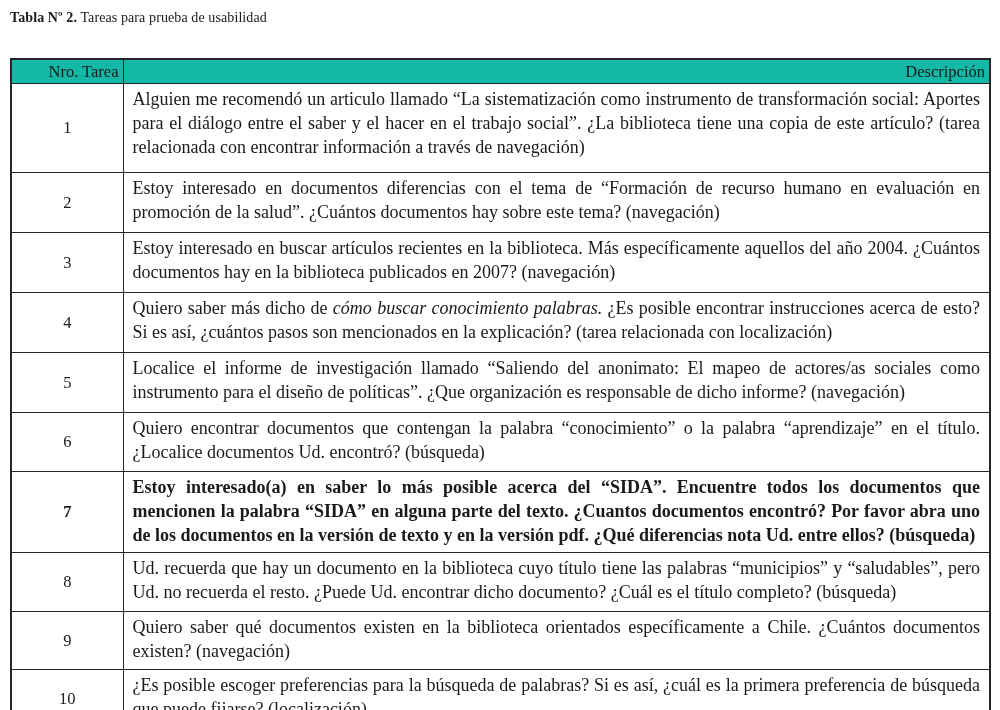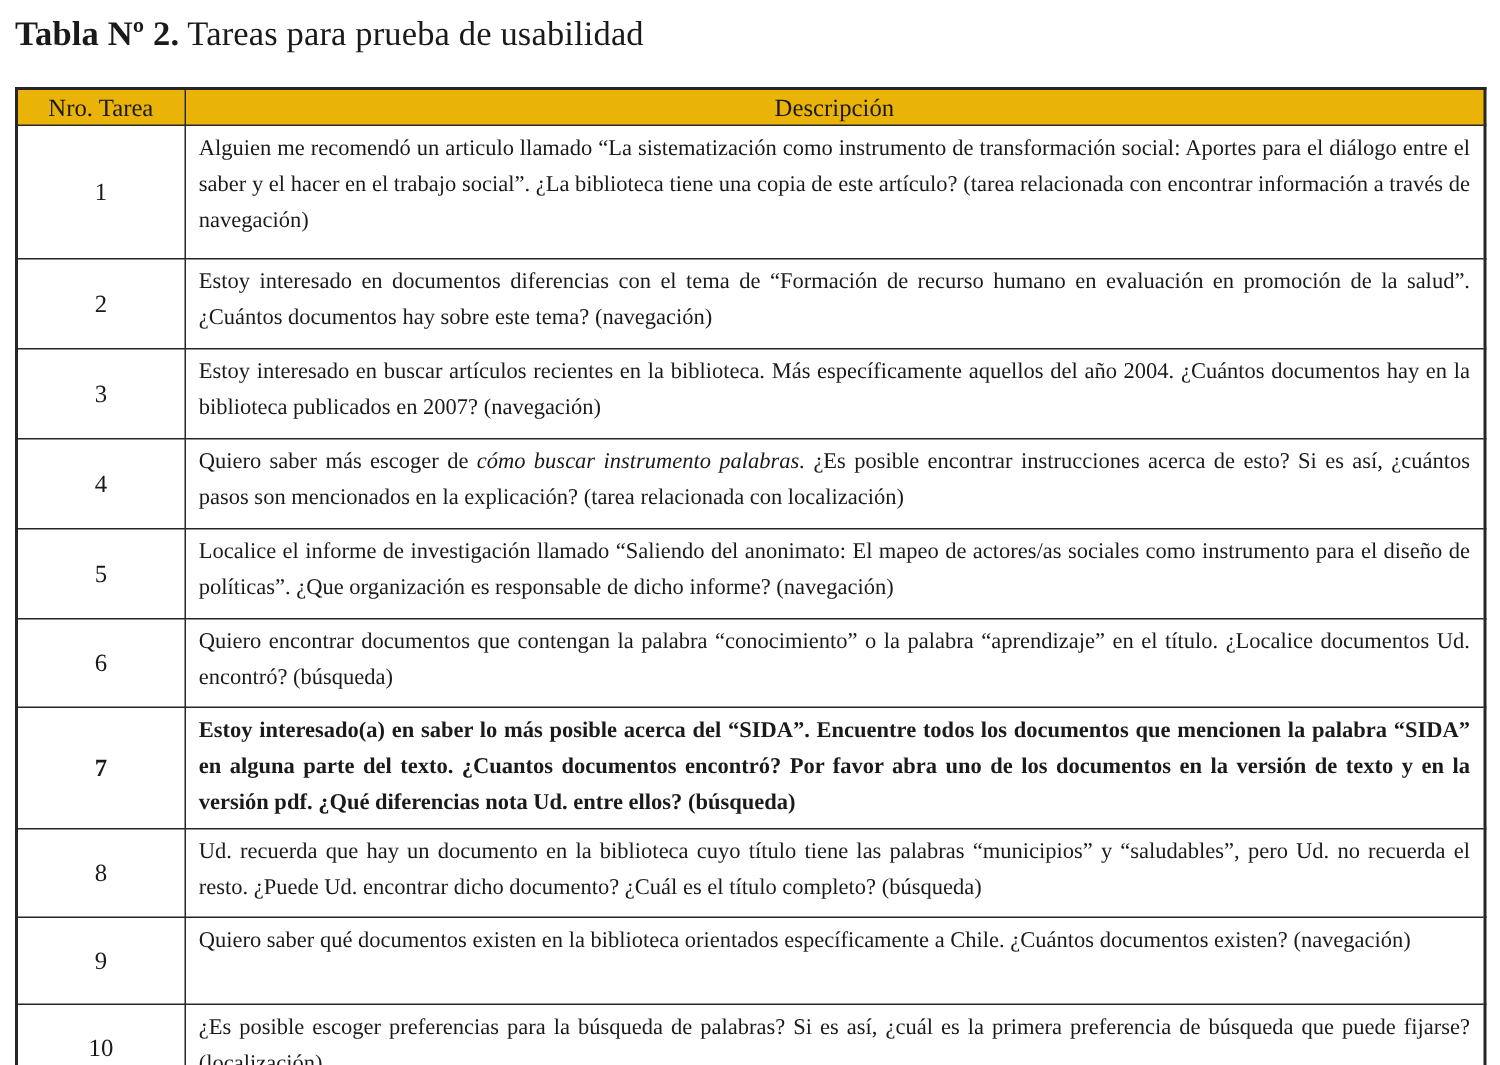--- a/index.html
+++ b/index.html
@@ -13,21 +13,21 @@
     height: 710px;
     background: #ffffff;
     font-family: "Liberation Serif", serif;
     color: #1a1a1a;
     overflow: hidden;
   }
   .caption {
     position: absolute;
     left: 10px;
     top: 10px;
-    font-size: 23px;
+    font-size: 14px;
     letter-spacing: 0.1px;
     color: #1a1a1a;
     white-space: nowrap;
   }
   .caption .caption-label {
     font-weight: bold;
   }
   table.task-table {
     position: absolute;
     left: 10px;
@@ -36,39 +36,39 @@
     border-collapse: collapse;
     table-layout: fixed;
   }
   table.task-table, table.task-table th, table.task-table td {
     border: 1.5px solid #262626;
   }
   table.task-table {
     border-width: 2px;
   }
   th {
-    background: #eab308;
+    background: #14b8a6;
     font-weight: normal;
     font-size: 16.5px;
     height: 21px;
     padding: 1px 4px;
-    text-align: center;
+    text-align: right;
     border-bottom-width: 2px;
   }
   col.col-num { width: 112px; }
   td.num {
     text-align: center;
     vertical-align: middle;
     font-size: 16.5px;
     padding: 2px;
   }
   td.desc {
     text-align: justify;
     vertical-align: top;
-    font-size: 15px;
+    font-size: 18px;
     line-height: 24px;
     padding: 3px 9px 3px 9px;
   }
   
   tbody tr:nth-child(1)  td { height: 82px; }
   tbody tr:nth-child(2)  td { height: 53px; }
   tbody tr:nth-child(3)  td { height: 53px; }
   tbody tr:nth-child(4)  td { height: 53px; }
   tbody tr:nth-child(5)  td { height: 53px; }
   tbody tr:nth-child(6)  td { height: 52px; }
@@ -105,21 +105,21 @@
         <tr>
           <td class="num">2</td>
           <td class="desc"><span>Estoy interesado en documentos diferencias con el tema de “Formación de recurso humano en evaluación en promoción de la salud”. ¿Cuántos documentos hay sobre este tema? (navegación)</span></td>
         </tr>
         <tr>
           <td class="num">3</td>
           <td class="desc"><span>Estoy interesado en buscar artículos recientes en la biblioteca. Más específicamente aquellos del año 2004. ¿Cuántos documentos hay en la biblioteca publicados en 2007? (navegación)</span></td>
         </tr>
         <tr>
           <td class="num">4</td>
-          <td class="desc"><span>Quiero saber más escoger de </span><i>cómo buscar instrumento palabras.</i><span> ¿Es posible encontrar instrucciones acerca de esto? Si es así, ¿cuántos pasos son mencionados en la explicación? (tarea relacionada con localización)</span></td>
+          <td class="desc"><span>Quiero saber más dicho de </span><i>cómo buscar conocimiento palabras.</i><span> ¿Es posible encontrar instrucciones acerca de esto? Si es así, ¿cuántos pasos son mencionados en la explicación? (tarea relacionada con localización)</span></td>
         </tr>
         <tr>
           <td class="num">5</td>
           <td class="desc"><span>Localice el informe de investigación llamado “Saliendo del anonimato: El mapeo de actores/as sociales como instrumento para el diseño de políticas”. ¿Que organización es responsable de dicho informe? (navegación)</span></td>
         </tr>
         <tr>
           <td class="num">6</td>
           <td class="desc"><span>Quiero encontrar documentos que contengan la palabra “conocimiento” o la palabra “aprendizaje” en el título. ¿Localice documentos Ud. encontró? (búsqueda)</span></td>
         </tr>
         <tr>

